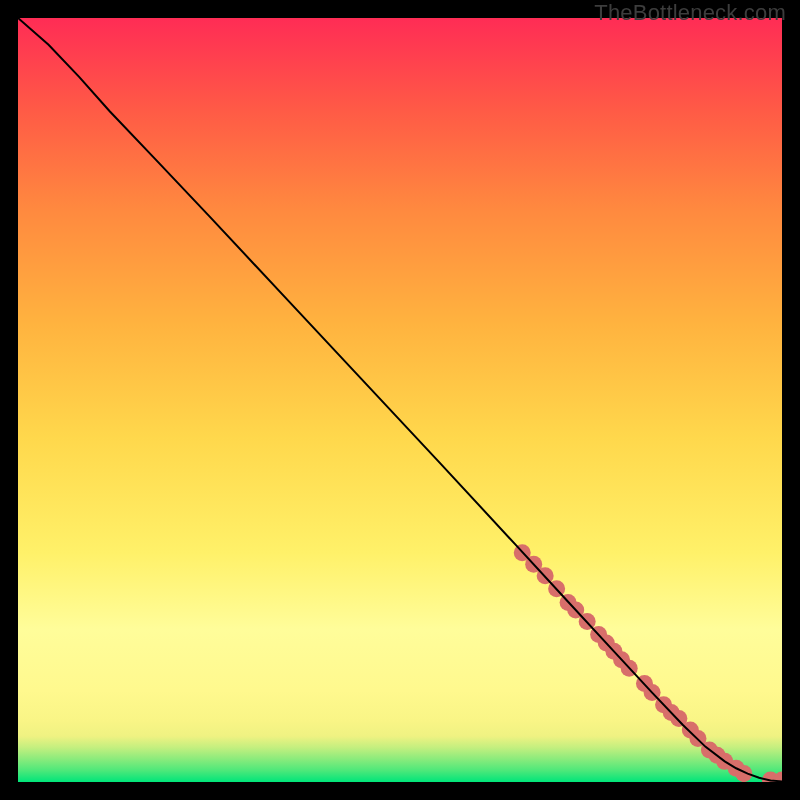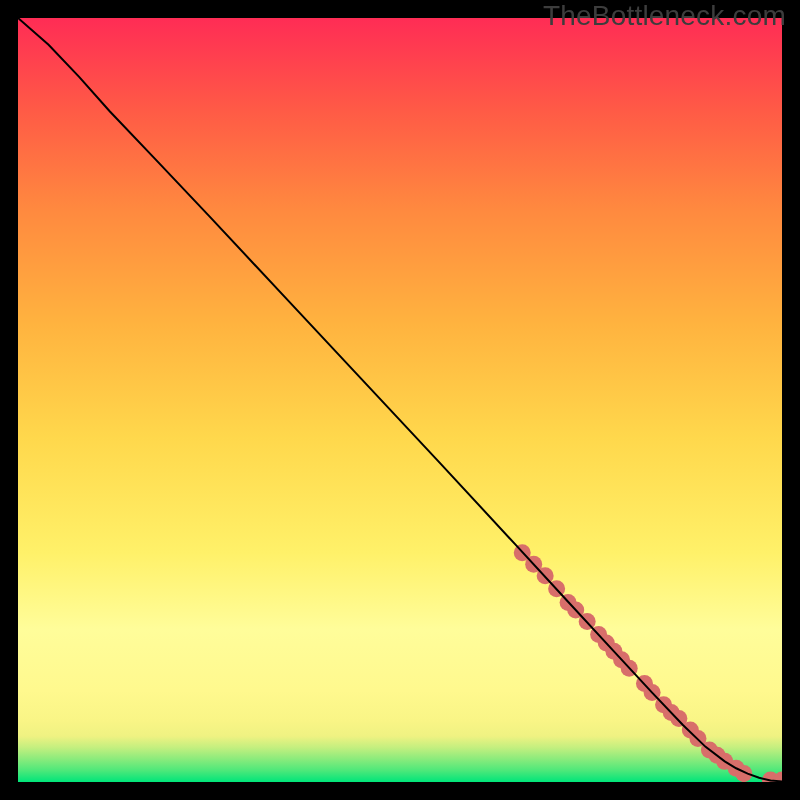--- a/index.html
+++ b/index.html
@@ -22,21 +22,21 @@
     left: 18px;
     top: 18px;
     width: 764px;
     height: 764px;
     
   }
   .watermark {
     position: absolute;
     top: 0px;
     right: 14px;
-    font-size: 28px;
+    font-size: 22px;
     font-weight: 500;
     color: #3d3d3d;
     letter-spacing: 0.2px;
     user-select: none;
   }
   svg { display: block; }
 </style>
 </head>
 <body>
 

